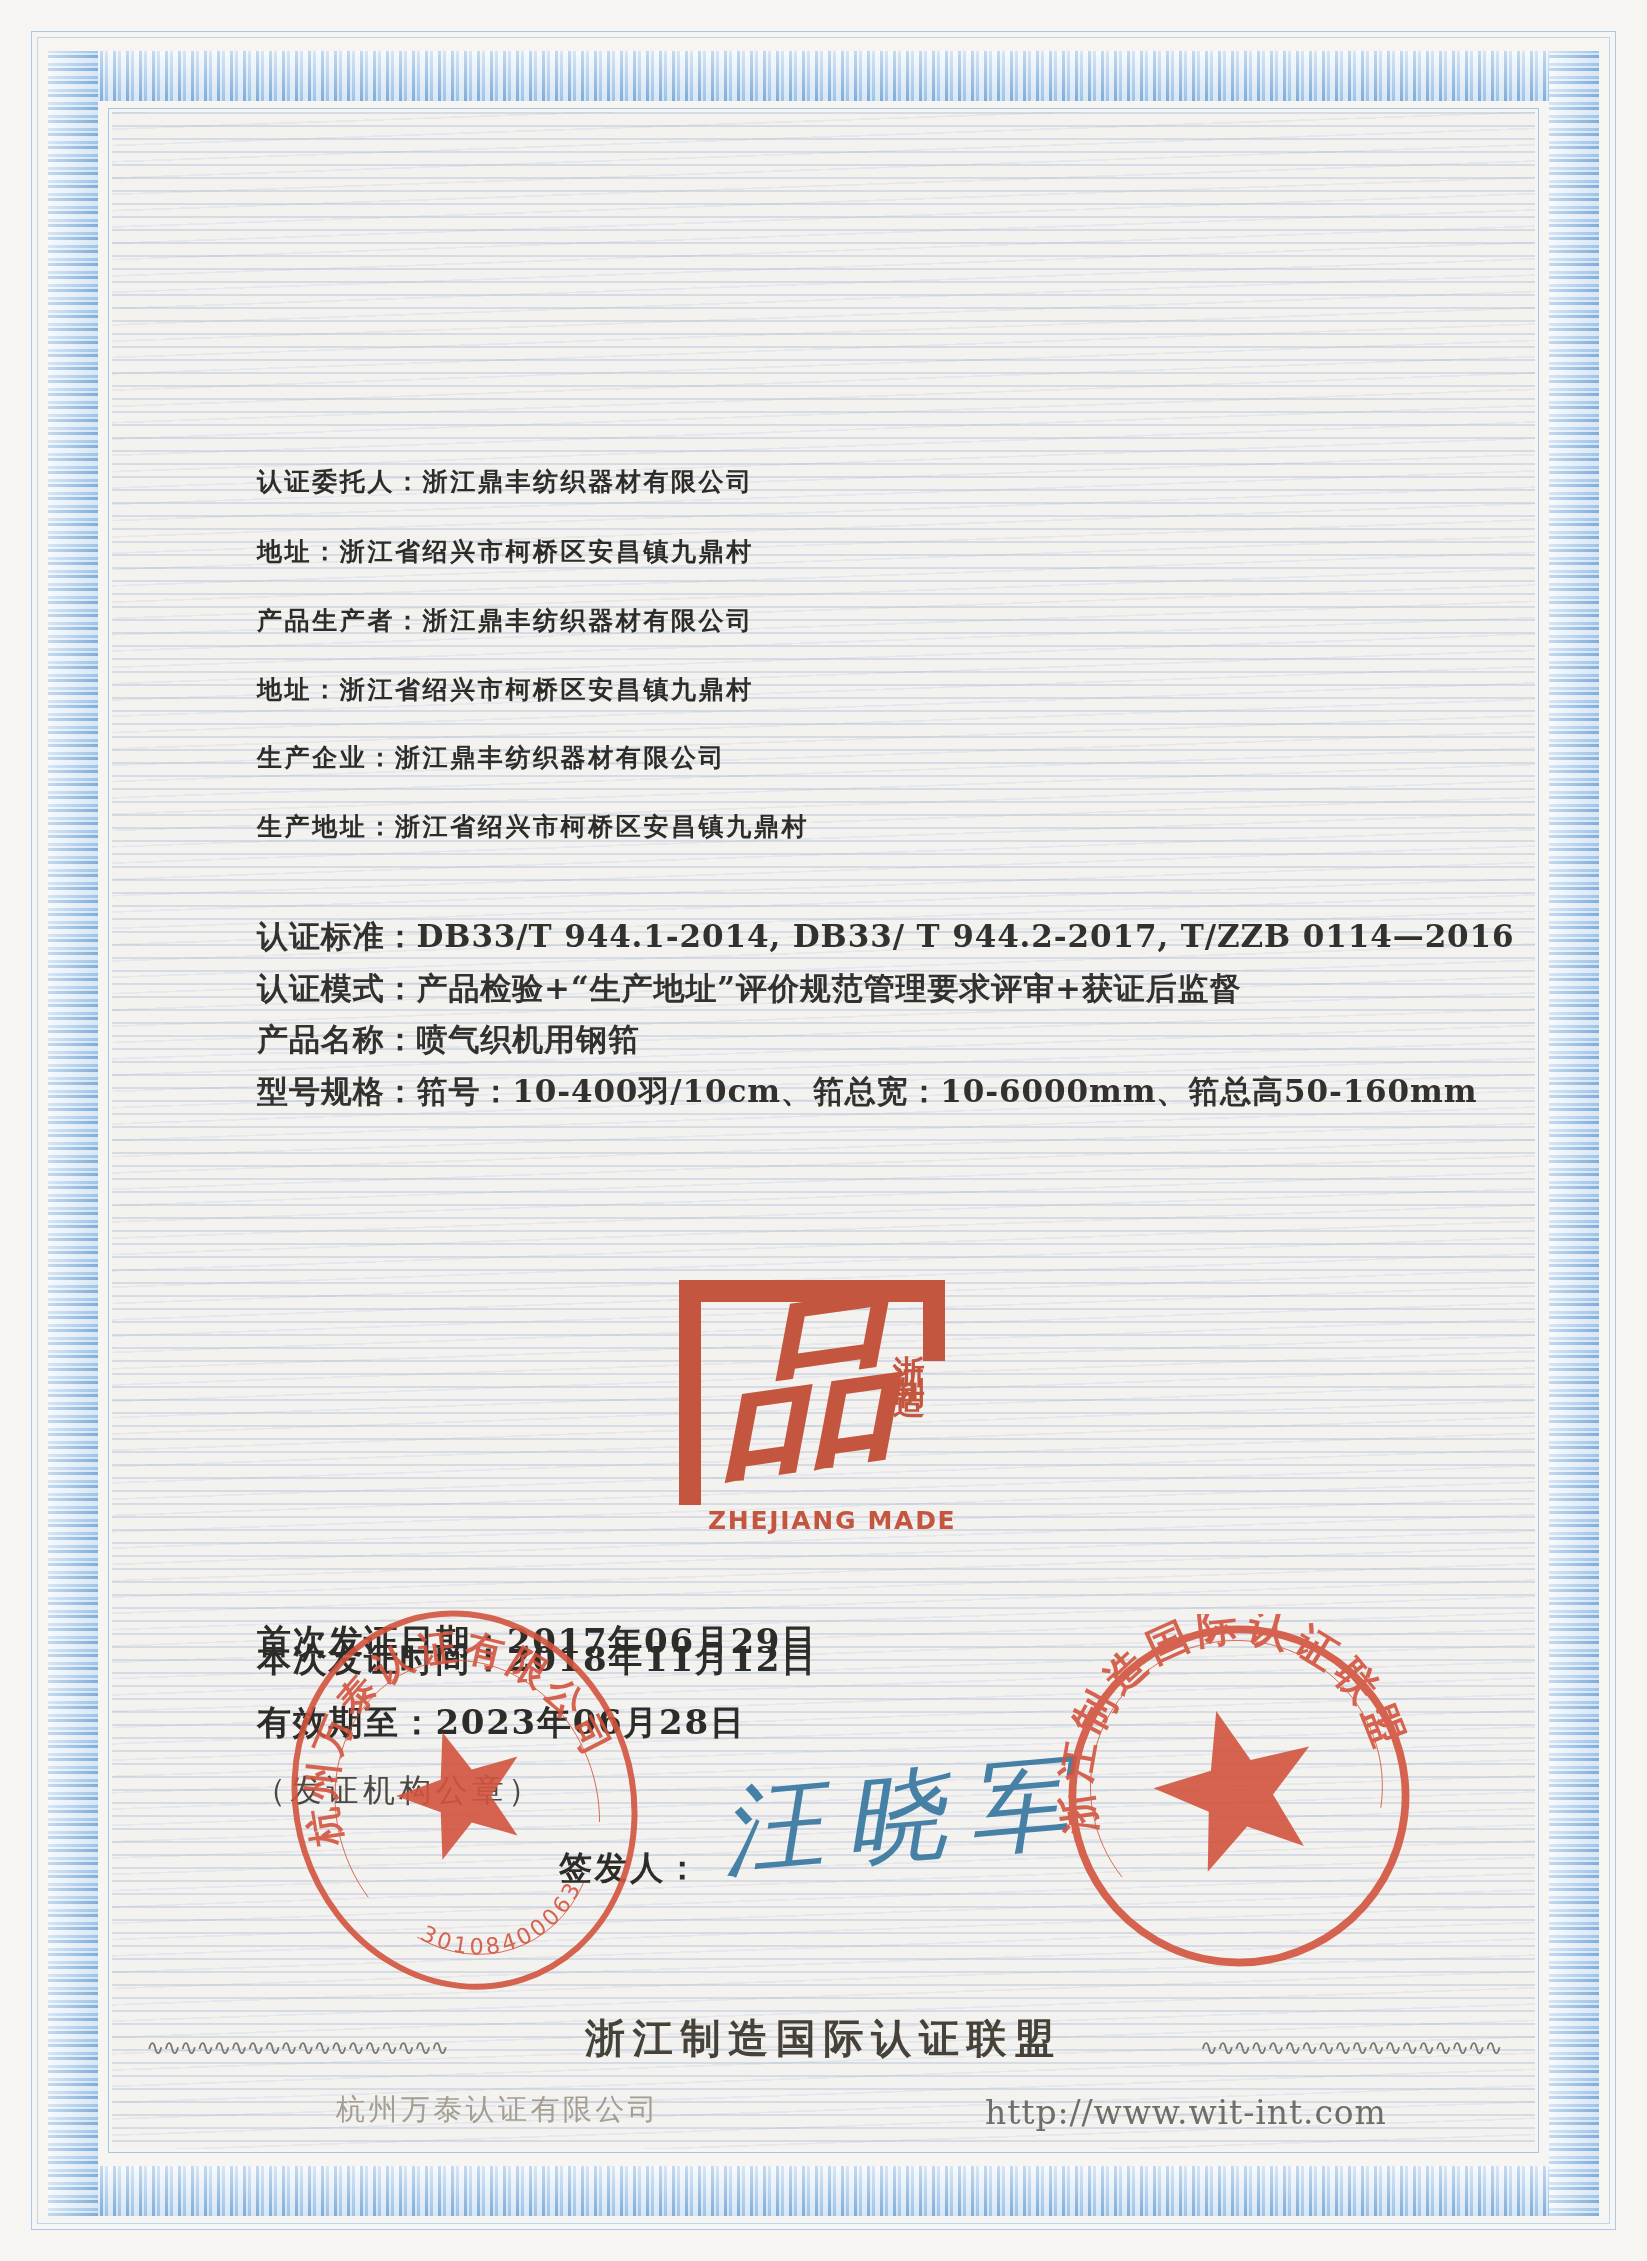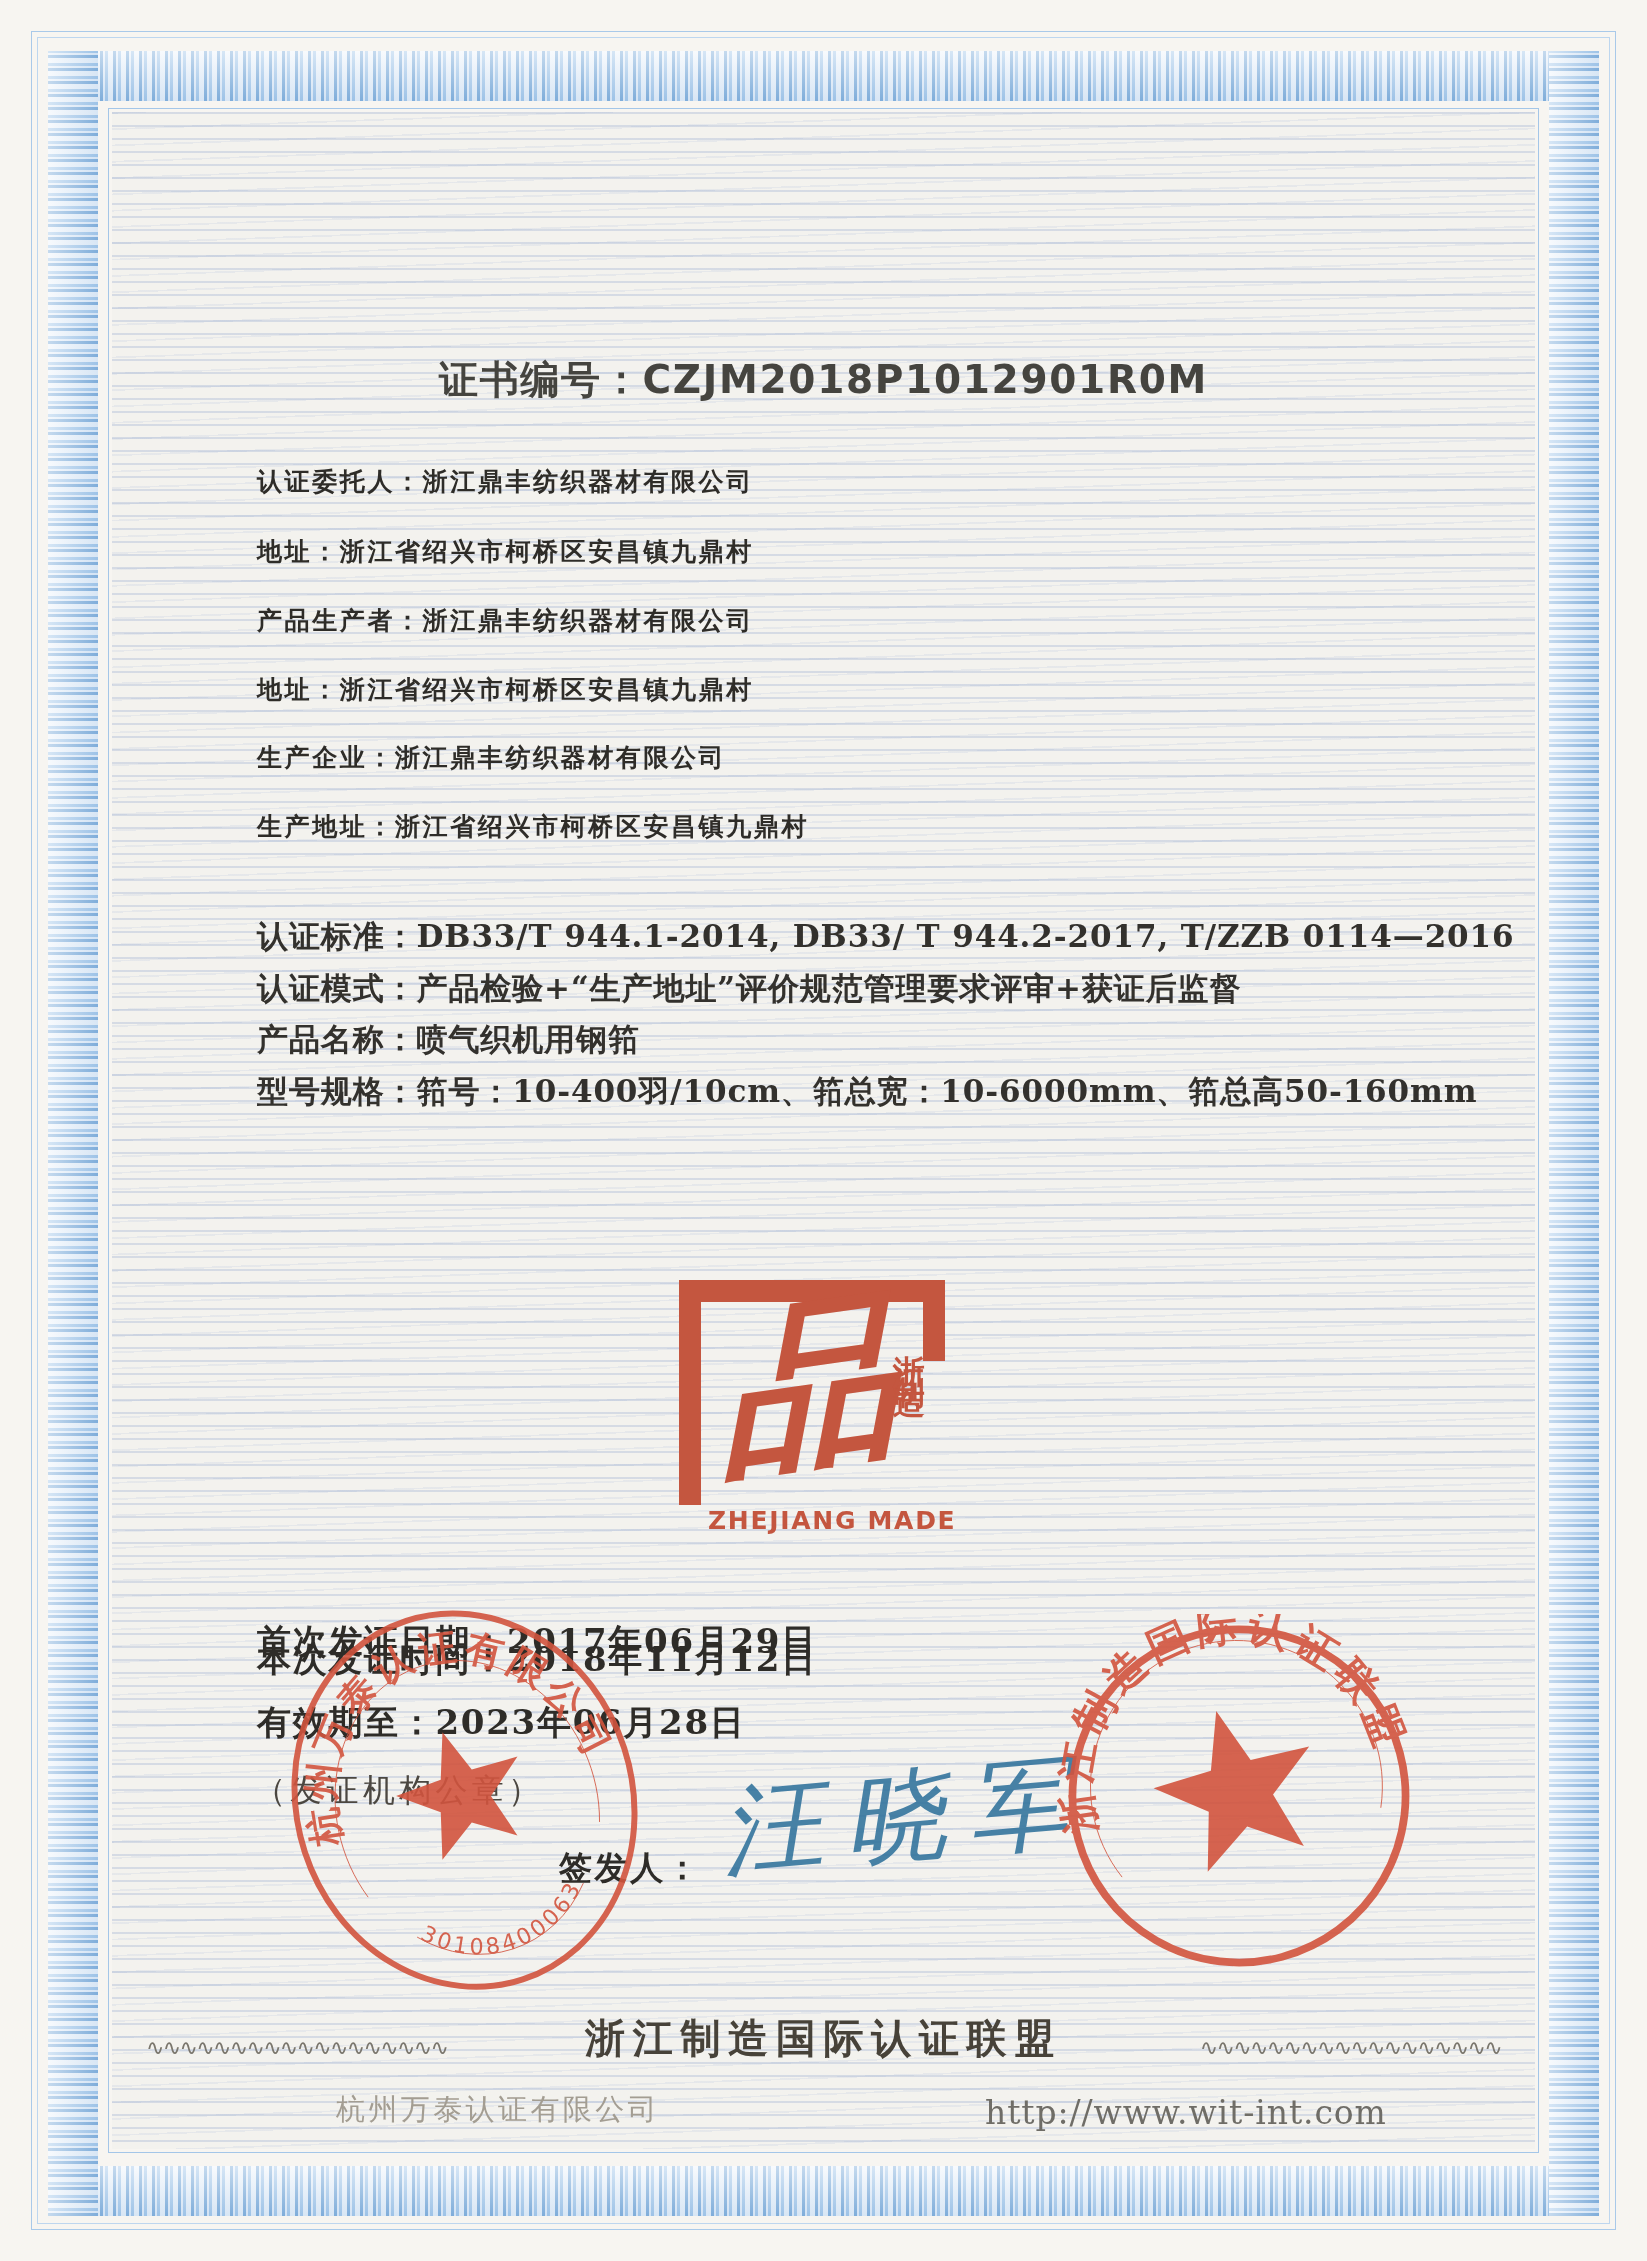--- a/index.html
+++ b/index.html
@@ -84,23 +84,20 @@
   <div class="edge-line-a"></div>
   <div class="edge-line-b"></div>
   <div class="lace top"></div>
   <div class="lace bottom"></div>
   <div class="lace v left"></div>
   <div class="lace v right"></div>
   <div class="inner-line"></div>
   <div class="waves"></div>
 
 
-  <div class="certno">
-    <span>证书编号：</span><span>CZJM2018P1012901R0M</span>
-  </div>
 
   <div class="rows fields">
     <div class="row" style="top:465px;"><span>认证委托人：</span><span>浙江鼎丰纺织器材有限公司</span></div>
     <div class="row" style="top:535px;"><span>地址：</span><span>浙江省绍兴市柯桥区安昌镇九鼎村</span></div>
     <div class="row" style="top:604px;"><span>产品生产者：</span><span>浙江鼎丰纺织器材有限公司</span></div>
     <div class="row" style="top:673px;"><span>地址：</span><span>浙江省绍兴市柯桥区安昌镇九鼎村</span></div>
     <div class="row" style="top:741px;"><span>生产企业：</span><span>浙江鼎丰纺织器材有限公司</span></div>
     <div class="row" style="top:810px;"><span>生产地址：</span><span>浙江省绍兴市柯桥区安昌镇九鼎村</span></div>
   </div>
 

